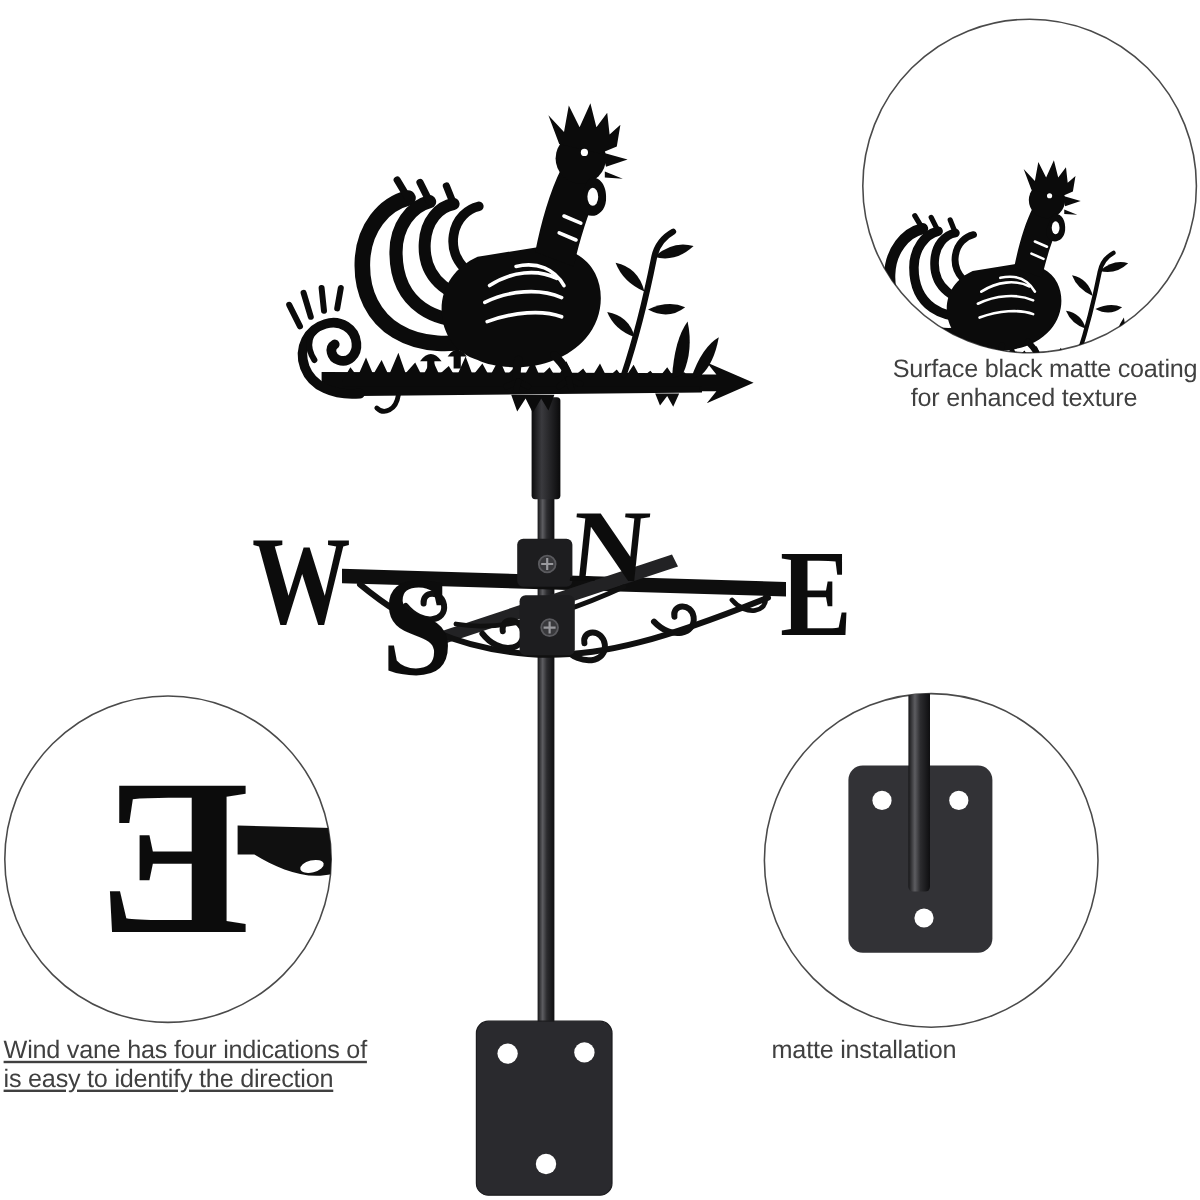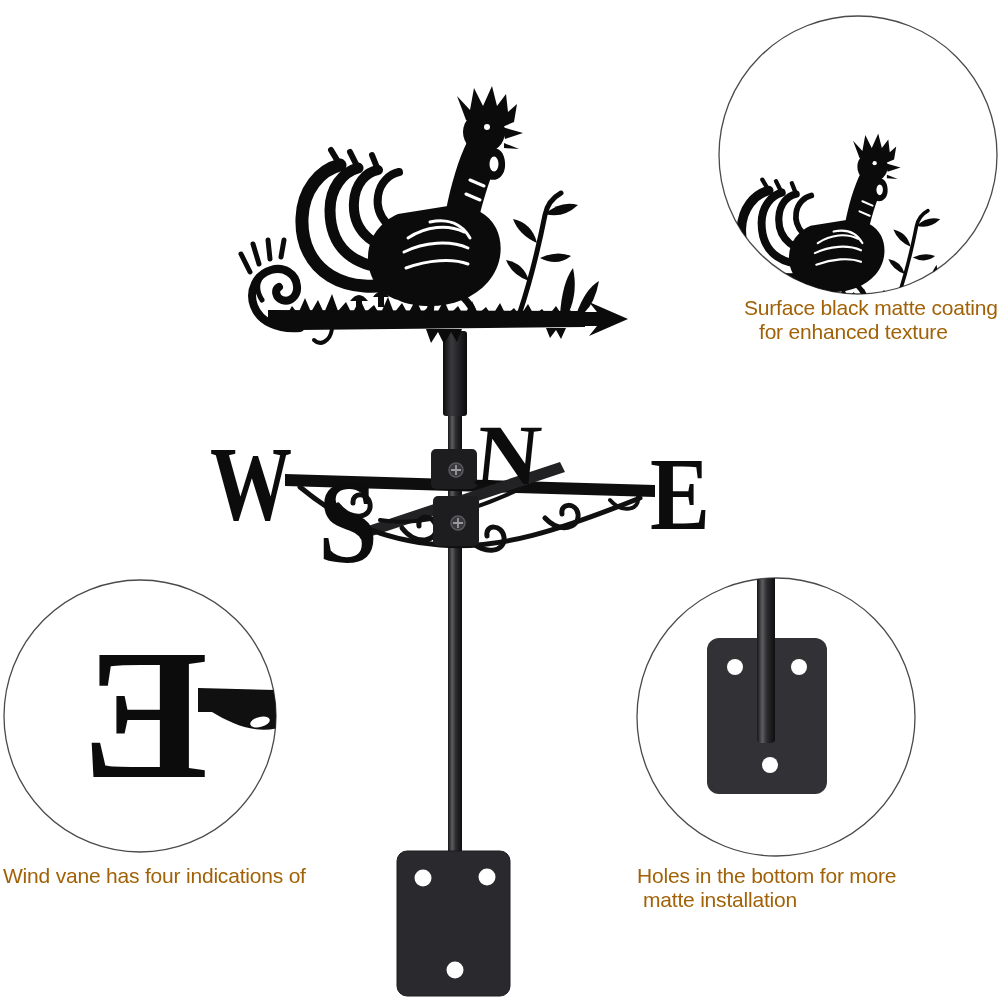--- a/index.html
+++ b/index.html
@@ -2,21 +2,21 @@
 <html><head>
 <meta charset="utf-8">
 <style>
   html,body{margin:0;padding:0;background:#ffffff;}
   .stage{
     position:relative;width:1000px;height:1000px;background:#ffffff;overflow:hidden;
     font-family:"Liberation Sans",sans-serif;
   }
   .stage svg{position:absolute;left:0;top:0;}
   .caption{
-    position:absolute;color:#a16207;font-size:21px;line-height:23.5px;
+    position:absolute;color:#404040;font-size:21px;line-height:23.5px;
     letter-spacing:-0.2px;white-space:nowrap;
   }
   .caption .indent1{padding-left:4px;margin-left:11px;}
   .caption .indent2{padding-left:6px;}
   .vane-letter{
     font-family:"Liberation Serif",serif;font-weight:bold;fill:#0c0c0c;
   }
 </style>
 </head>
 <body>
@@ -206,22 +206,22 @@
         <rect x="757" y="575" width="18" height="168" rx="4" fill="url(#rodGrad)"></rect>
       </g>
     </g>
   </svg>
 
   <div class="caption" style="left:744px;top:296px;">
     <div>Surface black matte coating</div>
     <div class="indent1">for enhanced texture</div>
   </div>
 
-  <div class="caption" style="left:3px;top:864px;">
+  <div class="caption" style="left:3px;top:864px;text-decoration:underline;">
     <div>Wind vane has four indications of</div>
+    <div>is easy to identify the direction</div>
   </div>
 
   <div class="caption" style="left:637px;top:864px;">
-    <div>Holes in the bottom for more</div>
     <div class="indent2">matte installation</div>
   </div>
 
 </div>
 
 </body></html>

